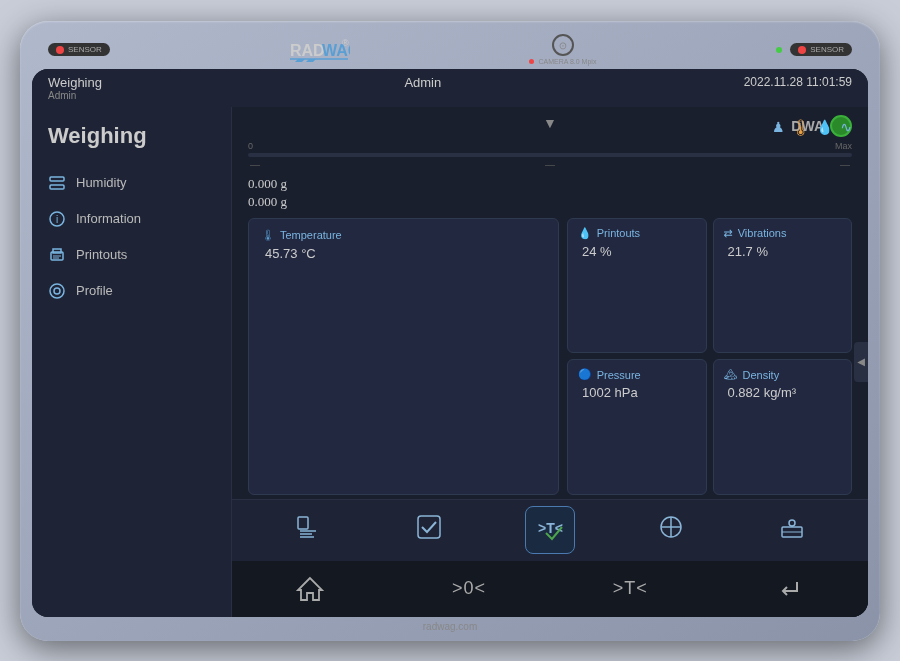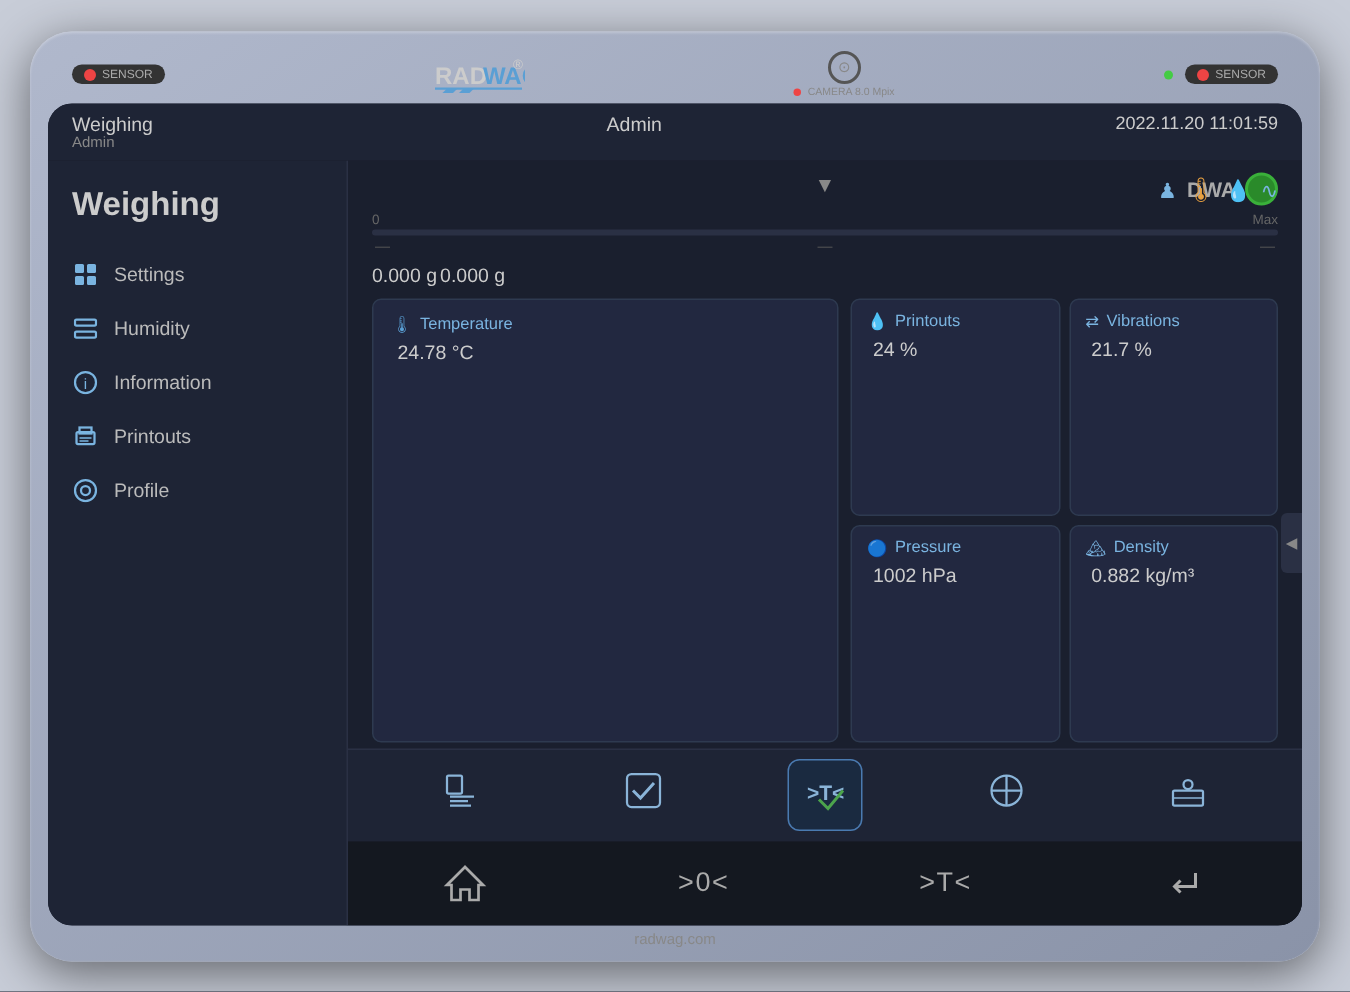--- a/index.html
+++ b/index.html
@@ -396,39 +396,28 @@
 
     <div class="screen-header">
       <div class="header-left">
         <div class="title">Weighing</div>
         <div class="subtitle">Admin</div>
       </div>
       <div class="header-center">
         <div class="admin">Admin</div>
       </div>
       <div class="header-right">
-        <div class="datetime">2022.11.20 11:01:59</div>
+        <div class="datetime">2022.11.28 11:01:59</div>
       </div>
     </div>
 
     <div class="screen-body">
 
       <div class="sidebar">
         <div class="sidebar-title">Weighing</div>
-        <div class="sidebar-item">
-          <div class="sidebar-icon">
-            <svg width="16" height="16" viewBox="0 0 16 16">
-                <rect x="1" y="1" width="6" height="6" rx="1" fill="#7ab4e0"></rect>
-                <rect x="9" y="1" width="6" height="6" rx="1" fill="#7ab4e0"></rect>
-                <rect x="1" y="9" width="6" height="6" rx="1" fill="#7ab4e0"></rect>
-                <rect x="9" y="9" width="6" height="6" rx="1" fill="#7ab4e0"></rect>
-              </svg>
-          </div>
-          <span>Settings</span>
-        </div>
         <div class="sidebar-item">
           <div class="sidebar-icon">
             <svg width="16" height="14" viewBox="0 0 16 14">
                 <rect x="1" y="1" width="14" height="4" rx="1" fill="none" stroke="#7ab4e0" stroke-width="1.5"></rect>
                 <rect x="1" y="9" width="14" height="4" rx="1" fill="none" stroke="#7ab4e0" stroke-width="1.5"></rect>
               </svg>
           </div>
           <span>Humidity</span>
         </div>
         <div class="sidebar-item">
@@ -490,33 +479,33 @@
             <div class="progress-fill"></div>
           </div>
 
           <div style="display:flex;justify-content:space-between;padding:0 2px;">
             <span style="color:#555;font-size:10px;">—</span>
             <span style="color:#555;font-size:10px;">—</span>
             <span style="color:#555;font-size:10px;">—</span>
           </div>
         </div>
 
-        <div style="padding:2px 16px 4px;display:flex;flex-direction:row;gap:2px;">
+        <div style="padding:2px 16px 4px;display:flex;flex-direction:column;gap:2px;font-family:Liberation Serif, serif;">
           <span class="reading-val">0.000 g</span>
           <span class="reading-val">0.000 g</span>
         </div>
 
         <div class="sensor-panels-wrapper">
 
           <div class="temp-big-panel">
             <div class="sensor-panel-title">
               <span style="color:#5a9fd4;">🌡</span>
               <span>Temperature</span>
             </div>
-            <div class="sensor-value">24.78 °C</div>
+            <div class="sensor-value">45.73 °C</div>
           </div>
 
           <div class="right-grid">
             <div class="sensor-panel">
               <div class="sensor-panel-title">
                 <span>💧</span>
                 <span>Printouts</span>
               </div>
               <div class="sensor-value">24 %</div>
             </div>

